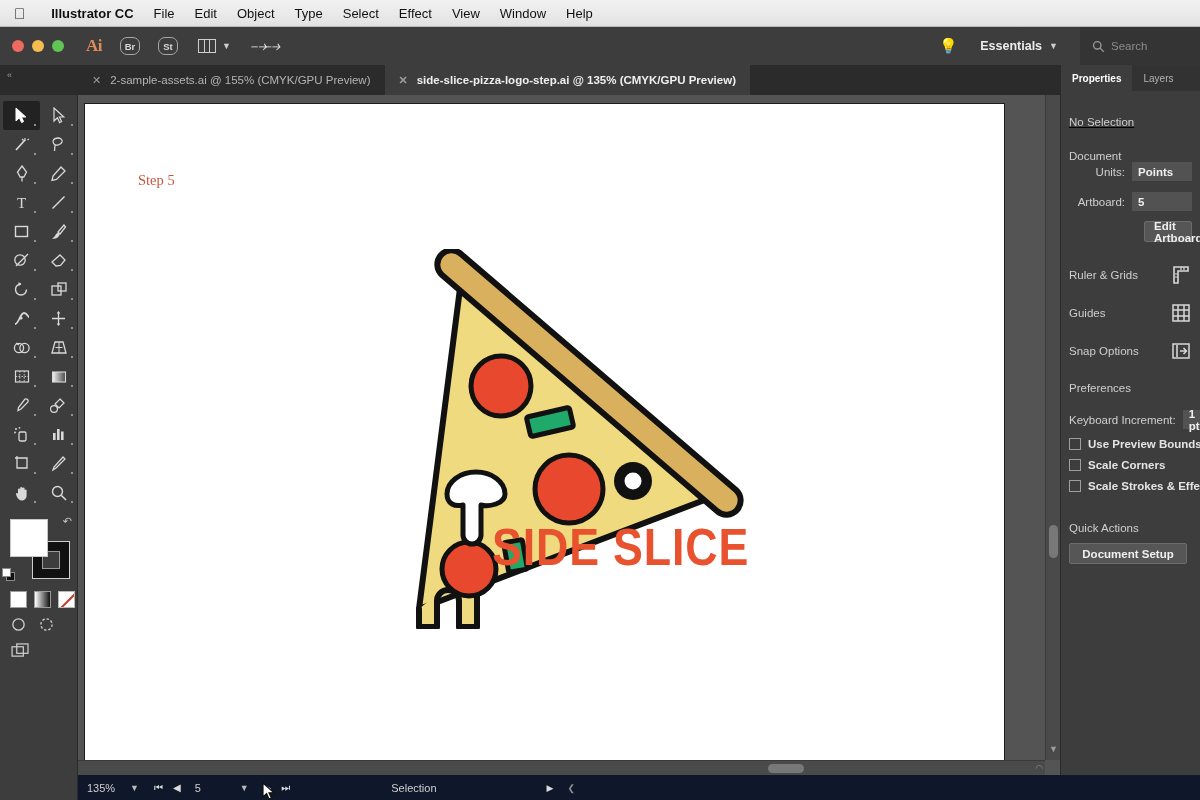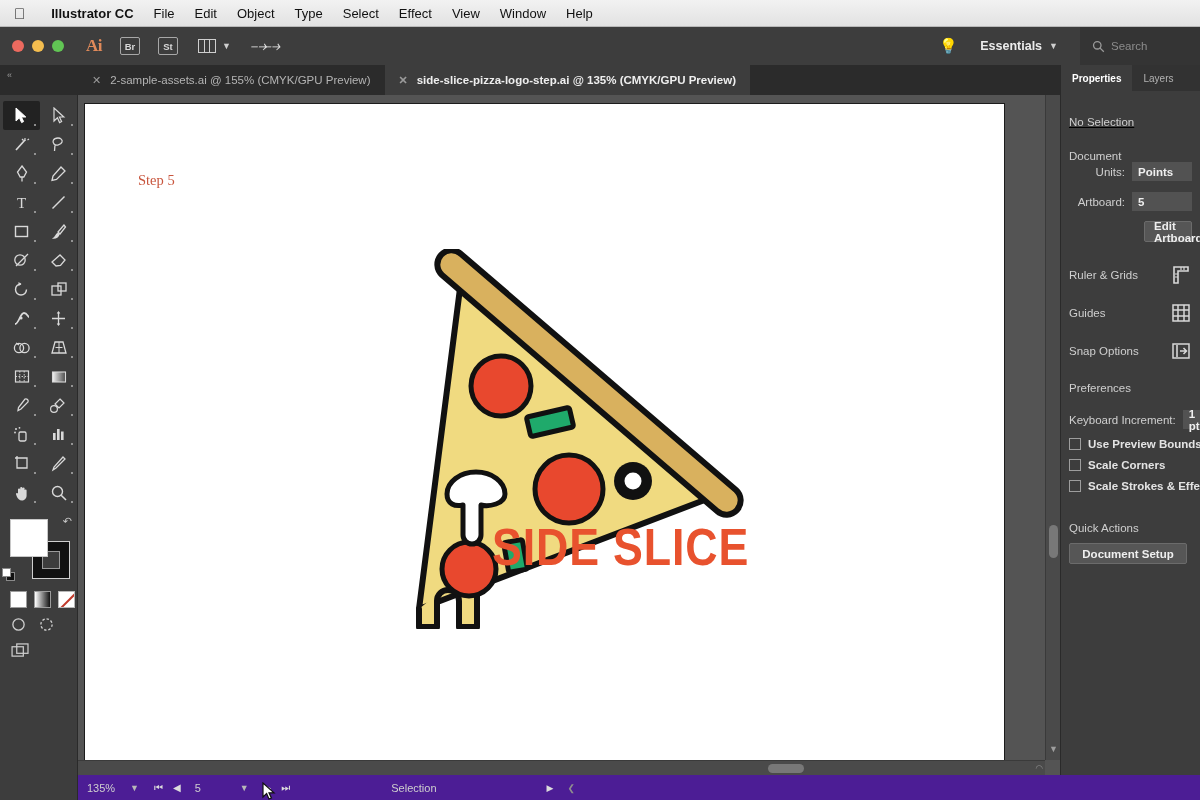--- a/index.html
+++ b/index.html
@@ -29,21 +29,21 @@
   }
   .lights { display:flex; gap:8px; padding-left:12px; align-items:center; }
   .light { width:12px; height:12px; border-radius:50%; }
   .l-red{background:#ec6a5f;} .l-yel{background:#f4bd4f;} .l-grn{background:#61c554;}
   .ai-logo {
     margin-left:22px; color:#e08a5a; font-size:17px; font-weight:bold;
     font-family:"Liberation Serif", serif; letter-spacing:-0.5px;
   }
   .sqbtn {
     margin-left:18px; width:20px; height:18px; border:1px solid #a8a8a8;
-    border-radius:2px; color:#d8d8d8; font-size:9.5px; font-weight:bold;
+    border-radius:7px; color:#d8d8d8; font-size:9.5px; font-weight:bold;
     display:flex; align-items:center; justify-content:center;
   }
   .arrange { margin-left:20px; display:flex; align-items:center; gap:6px; color:#cfcfcf; }
   .arrange .grid { width:18px; height:14px; border:1.5px solid #cfcfcf; display:flex; }
   .arrange .grid i { display:block; flex:1; border-right:1.5px solid #cfcfcf; }
   .arrange .grid i:last-child { border-right:0; }
   .chev { font-size:9px; color:#cfcfcf; }
   .sweep { margin-left:20px; color:#e2e2e2; font-size:16px; transform:skewX(-12deg); letter-spacing:-3px; }
   .appbar-right { margin-left:auto; display:flex; align-items:center; padding-right:0; height:100%; }
   .bulb { color:#d6d6d6; font-size:15px; margin-right:22px; }
@@ -141,21 +141,21 @@
   .hscroll {
     position:absolute; left:78px; top:760px; width:967px; height:15px;
     background:#4a4a4a; border-top:1px solid #3a3a3a;
   }
   .hscroll .thumb { position:absolute; top:3px; left:690px; width:36px; height:9px; background:#787878; border-radius:5px; }
   .grip { position:absolute; right:2px; top:2px; color:#8e8e8e; font-size:9px; }
 
   
   .status {
     position:absolute; left:78px; top:775px; width:1122px; height:25px;
-    background:#4c1d95; display:flex; align-items:center; font-size:11px; color:#cfcfcf;
+    background:#0f172a; display:flex; align-items:center; font-size:11px; color:#cfcfcf;
   }
   .zoomfield { width:42px; padding-left:9px; }
   .stchev { color:#b8b8b8; font-size:9px; padding:0 10px; }
   .navbtn { color:#dcdcdc; font-size:10px; padding:0 5px; }
   .abnum { width:44px; padding-left:9px; }
   .statusSel { margin-left:96px; }
   .sttri { margin-left:110px; color:#dcdcdc; font-size:9px; }
   .stlt { margin-left:14px; color:#8f8f8f; font-size:9px; }
 
   

